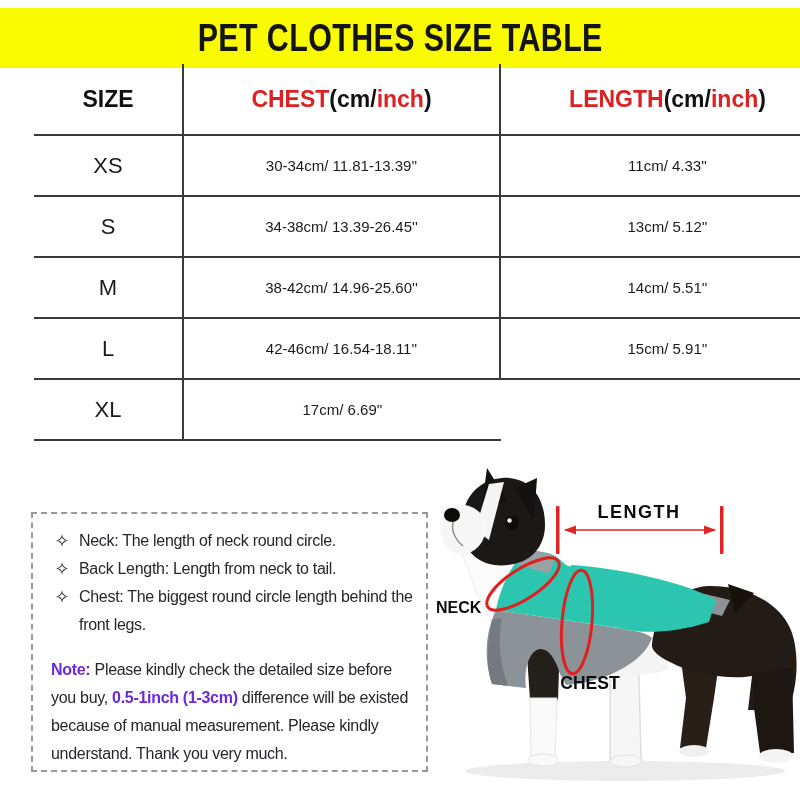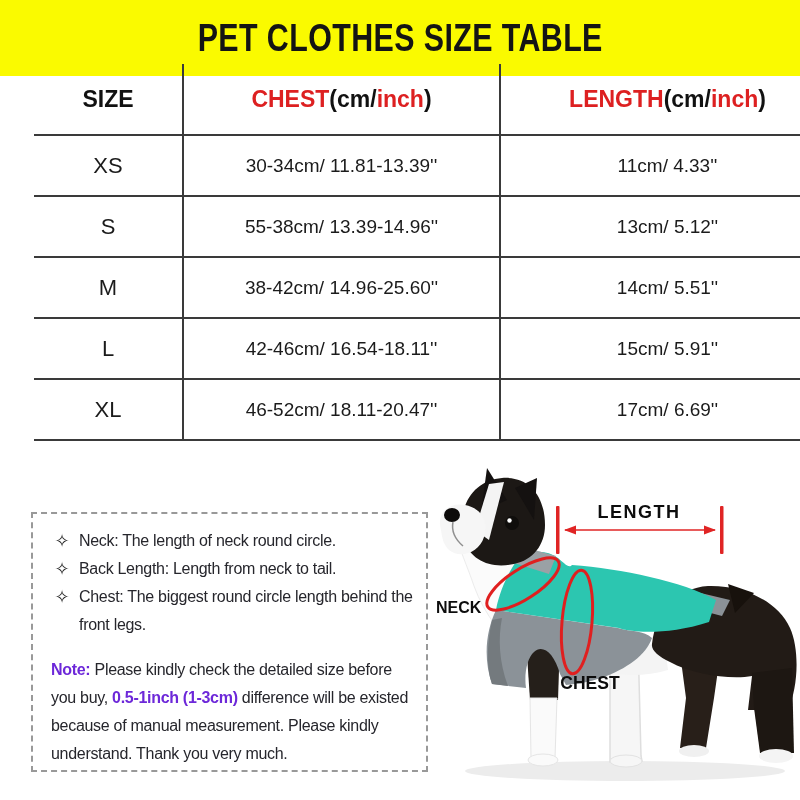--- a/index.html
+++ b/index.html
@@ -1,29 +1,29 @@
 <!DOCTYPE html>
 <html><head>
 <meta charset="utf-8">
 <style>
   html,body{margin:0;padding:0;width:800px;height:800px;background:#ffffff;overflow:hidden;
     font-family:"Liberation Sans","DejaVu Sans",sans-serif;}
   .page{position:relative;width:800px;height:800px;background:#fff;}
 
   
-  .banner{position:absolute;left:0;top:0;width:800px;height:76px;background:#fafa00;
+  .banner{position:absolute;left:0;top:8px;width:800px;height:60px;background:#fafa00;
     display:flex;align-items:center;justify-content:center;}
   .banner .title{font-size:38px;font-weight:bold;color:#141414;letter-spacing:.5px;
     transform:scaleX(.8);transform-origin:center;white-space:nowrap;}
 
   
   .size-table{position:absolute;left:8px;top:64px;width:800px;display:grid;
     grid-template-columns:150px 317px 333px;grid-template-rows:72px repeat(5,61px);padding-left:26px;}
   .cell{box-sizing:border-box;border-bottom:2px solid #3a3a3a;display:flex;
-    align-items:center;justify-content:center;font-size:19px;color:#1b1b1b;white-space:pre;}
+    align-items:center;justify-content:center;font-size:15px;color:#1b1b1b;white-space:pre;}
   .cell.c1,.cell.c2{border-right:2px solid #3a3a3a;}
   .cell.head{font-weight:bold;font-size:23px;color:#111;}
   .cell.sizecol{font-weight:normal;font-size:22px;}
   .red{color:#dd2021;}
 
   
   .notes-box{position:absolute;left:31px;top:512px;width:397px;height:260px;
     box-sizing:border-box;border:2px dashed #999;padding:13px 8px 10px 12px;
     font-size:16px;line-height:28px;letter-spacing:-.3px;color:#26262c;}
   .bullet-row{display:flex;}
@@ -50,33 +50,32 @@
 
     <div class="cell c1 head">SIZE</div>
     <div class="cell c2 head"><span class="red">CHEST</span><span>(cm/</span><span class="red">inch</span><span>)</span></div>
     <div class="cell c3 head"><span class="red">LENGTH</span><span>(cm/</span><span class="red">inch</span><span>)</span></div>
 
     <div class="cell c1 sizecol">XS</div>
     <div class="cell c2">30-34cm/ 11.81-13.39''</div>
     <div class="cell c3">11cm/ 4.33''</div>
 
     <div class="cell c1 sizecol">S</div>
-    <div class="cell c2">55-38cm/ 13.39-14.96''</div>
+    <div class="cell c2">34-38cm/ 13.39-26.45''</div>
     <div class="cell c3">13cm/ 5.12''</div>
 
     <div class="cell c1 sizecol">M</div>
     <div class="cell c2">38-42cm/ 14.96-25.60''</div>
     <div class="cell c3">14cm/ 5.51''</div>
 
     <div class="cell c1 sizecol">L</div>
     <div class="cell c2">42-46cm/ 16.54-18.11''</div>
     <div class="cell c3">15cm/ 5.91''</div>
 
     <div class="cell c1 sizecol">XL</div>
-    <div class="cell c2">46-52cm/ 18.11-20.47''</div>
     <div class="cell c3">17cm/ 6.69''</div>
   </div>
 
   <div class="notes-box">
     <div class="bullet-row">
       <span class="bullet-glyph">✧</span>
       <span class="bullet-text">Neck: The length of neck round circle.</span>
     </div>
     <div class="bullet-row">
       <span class="bullet-glyph">✧</span>

